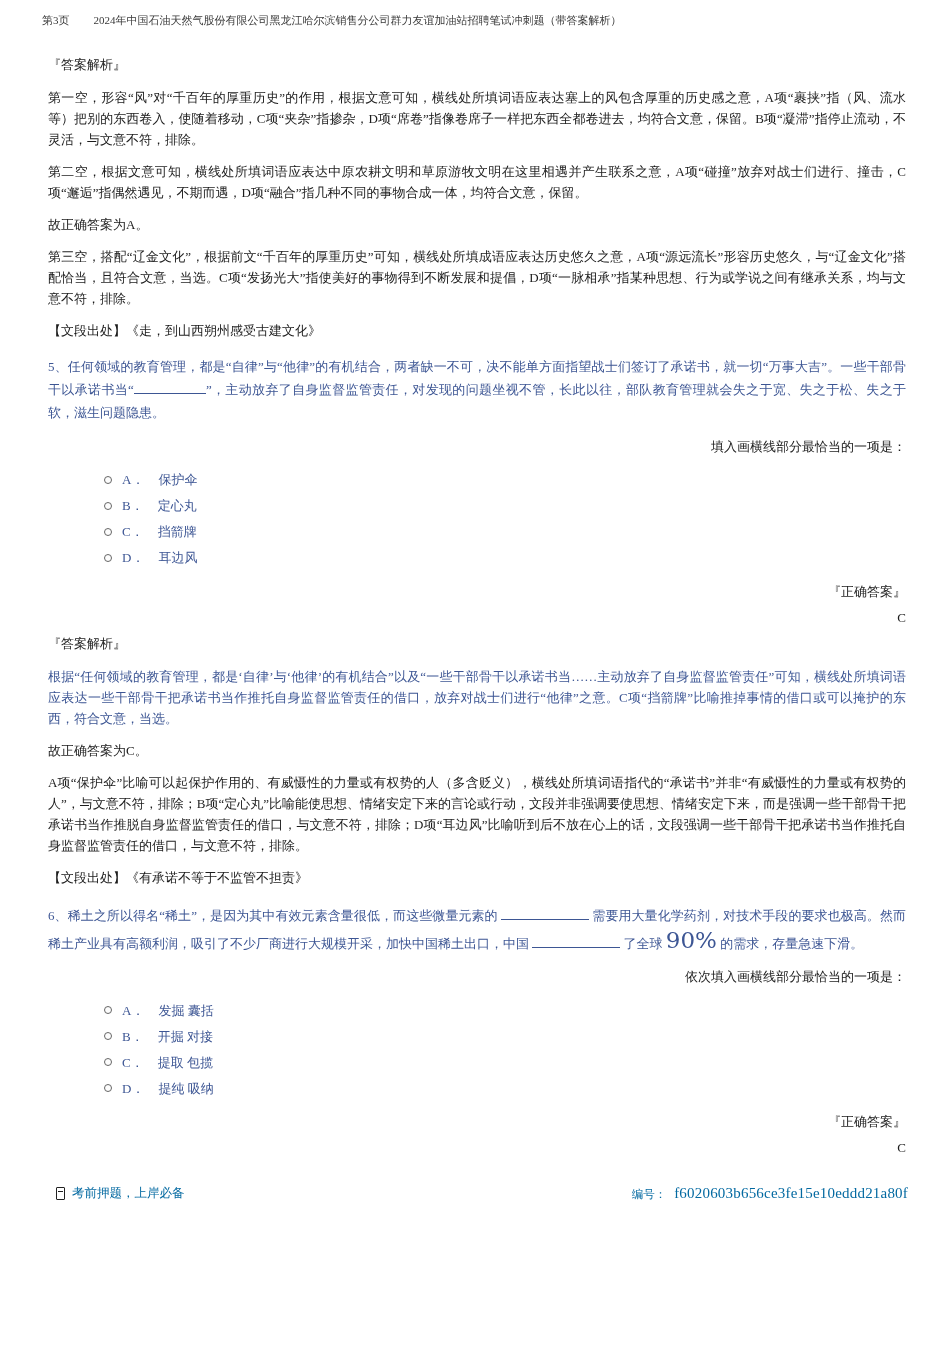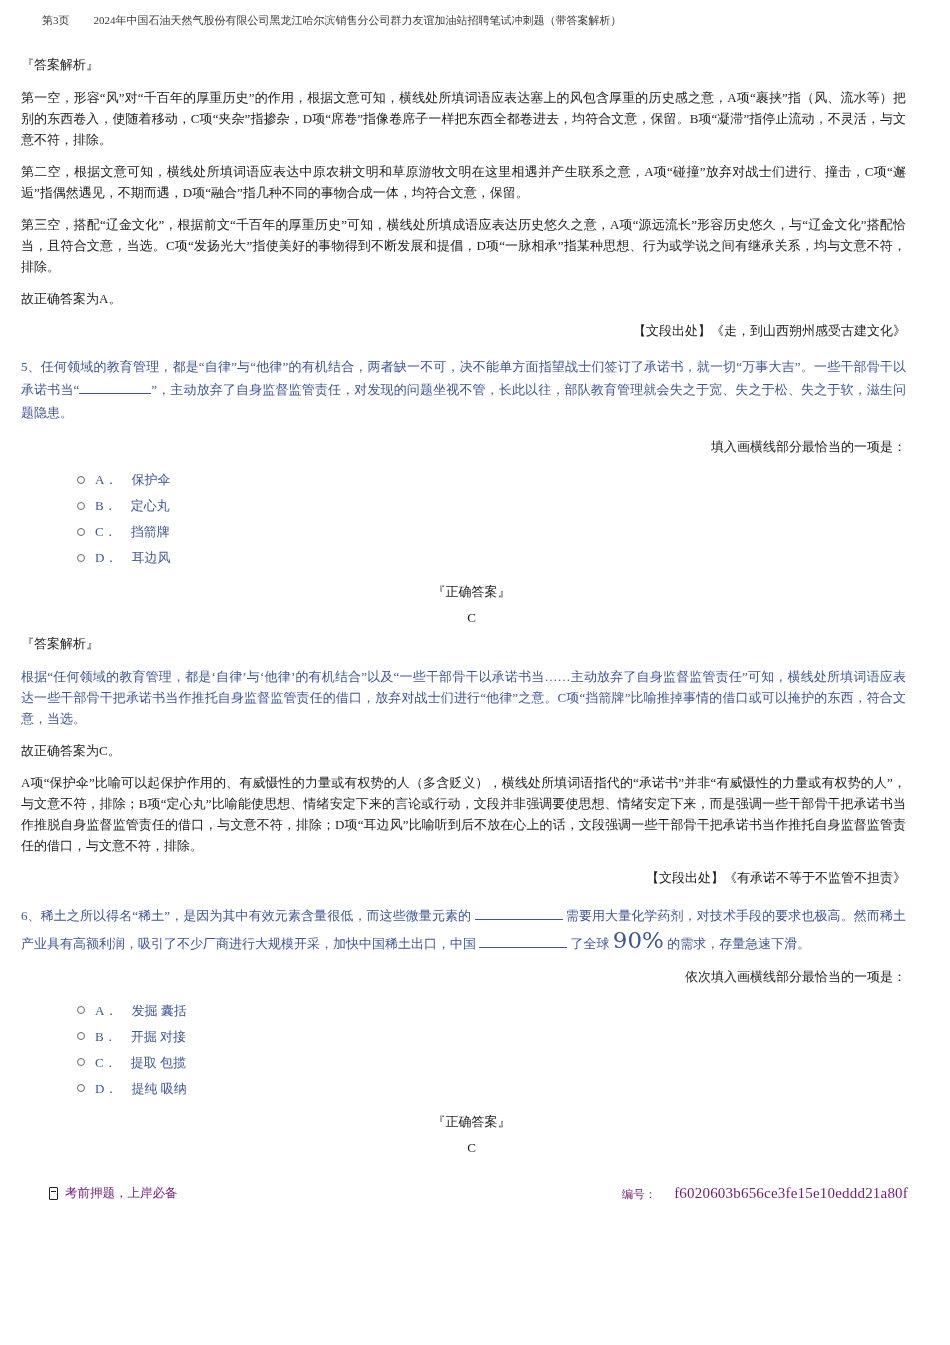--- a/index.html
+++ b/index.html
@@ -2,62 +2,62 @@
 <html><head>
 <meta charset="utf-8">
 <style>
   *{margin:0;padding:0;box-sizing:border-box}
   html,body{background:#ffffff}
   .page{width:950px;height:1222px;background:#fff;position:relative;overflow:hidden;
         font-family:"Liberation Serif","DejaVu Serif",serif;color:#1c1c1c}
   .hdr{display:flex;align-items:baseline;padding:13px 42px 0 42px;font-size:11px;color:#3a3a3a}
   .hdr .pgno{white-space:nowrap}
   .hdr .title{flex:1;text-align:left;padding-left:24px}
-  .content{padding:24px 44px 0 21px;font-size:13px;line-height:1.62;text-align:justify}
+  .content{padding:24px 44px 0 48px;font-size:13px;line-height:1.62;text-align:justify}
   p.block{margin:0 0 11px 0}
   .h-label{margin:2px 0 12px 0;text-align:left}
   .t-blue{color:#3d5694}
   .stem{line-height:1.78;margin-bottom:12px}
   .stem6{line-height:2.15;margin-bottom:8px}
   .prompt{margin:0 0 10px 0;text-align:right}
   .blank{display:inline-block;width:88px;border-bottom:1px solid currentColor;height:.85em;vertical-align:baseline}
   .blank.narrow{width:72px}
   .pct{font-family:"DejaVu Serif",serif;font-size:23px;line-height:1}
   .options{margin:0 0 10px 0}
   .opt{display:flex;align-items:center;padding-left:56px;height:26px;color:#3d5694;text-align:left}
   .radio{width:8px;height:8px;border:1px solid #666;border-radius:50%;margin-right:10px;flex:none;background:#fdfdfd}
   .opt .letter{margin-right:14px;white-space:pre}
   .opt .otext{white-space:pre}
-  .ans-line{margin:0 0 5px 16px;text-align:center}
-  .src{margin:2px 0 13px 0;text-align:right}
-  .ftr{position:absolute;left:49px;right:42px;bottom:20px;display:flex;justify-content:space-between;align-items:flex-end;font-size:12.5px;color:#701a75}
+  .ans-line{margin:0 0 5px 16px;text-align:right}
+  .src{margin:2px 0 13px 0;text-align:left}
+  .ftr{position:absolute;left:56px;right:42px;bottom:20px;display:flex;justify-content:space-between;align-items:flex-end;font-size:12.5px;color:#0369a1}
   .ftr-left{display:flex;align-items:center;gap:7px}
   .stamp{width:9px;height:13px;border:1.5px solid #222;border-radius:1px;display:inline-block;position:relative}
   .stamp::after{content:"";position:absolute;left:1px;right:1px;top:3px;border-top:1px solid #222}
-  .ftr-right{display:flex;align-items:baseline;gap:18px}
+  .ftr-right{display:flex;align-items:baseline;gap:8px}
   .ftr-right .lbl{font-size:11.5px}
   .ftr-right .code{font-size:15px;letter-spacing:.2px}
 </style>
 </head>
 <body>
 
 <div class="page">
 
   <div class="hdr">
     <span class="pgno">第3页</span>
     <span class="title">2024年中国石油天然气股份有限公司黑龙江哈尔滨销售分公司群力友谊加油站招聘笔试冲刺题（带答案解析）</span>
   </div>
 
   <div class="content">
 
     <p class="h-label">『答案解析』</p>
     <p class="block">第一空，形容“风”对“千百年的厚重历史”的作用，根据文意可知，横线处所填词语应表达塞上的风包含厚重的历史感之意，A项“裹挟”指（风、流水等）把别的东西卷入，使随着移动，C项“夹杂”指掺杂，D项“席卷”指像卷席子一样把东西全都卷进去，均符合文意，保留。B项“凝滞”指停止流动，不灵活，与文意不符，排除。</p>
     <p class="block">第二空，根据文意可知，横线处所填词语应表达中原农耕文明和草原游牧文明在这里相遇并产生联系之意，A项“碰撞”放弃对战士们进行、撞击，C项“邂逅”指偶然遇见，不期而遇，D项“融合”指几种不同的事物合成一体，均符合文意，保留。</p>
+    <p class="block">故正确答案为A。</p>
     <p class="block">第三空，搭配“辽金文化”，根据前文“千百年的厚重历史”可知，横线处所填成语应表达历史悠久之意，A项“源远流长”形容历史悠久，与“辽金文化”搭配恰当，且符合文意，当选。C项“发扬光大”指使美好的事物得到不断发展和提倡，D项“一脉相承”指某种思想、行为或学说之间有继承关系，均与文意不符，排除。</p>
-    <p class="block">故正确答案为A。</p>
     <p class="src">【文段出处】《走，到山西朔州感受古建文化》</p>
 
     <p class="stem t-blue"><span>5、任何领域的教育管理，都是“自律”与“他律”的有机结合，两者缺一不可，决不能单方面指望战士们签订了承诺书，就一切“万事大吉”。一些干部骨干以承诺书当“</span><span class="blank narrow"></span><span>”，主动放弃了自身监督监管责任，对发现的问题坐视不管，长此以往，部队教育管理就会失之于宽、失之于松、失之于软，滋生问题隐患。</span></p>
     <p class="prompt">填入画横线部分最恰当的一项是：</p>
 
     <div class="options">
       <div class="opt">
         <span class="radio"></span>
         <span class="letter">A．</span>
         <span class="otext">保护伞</span>

